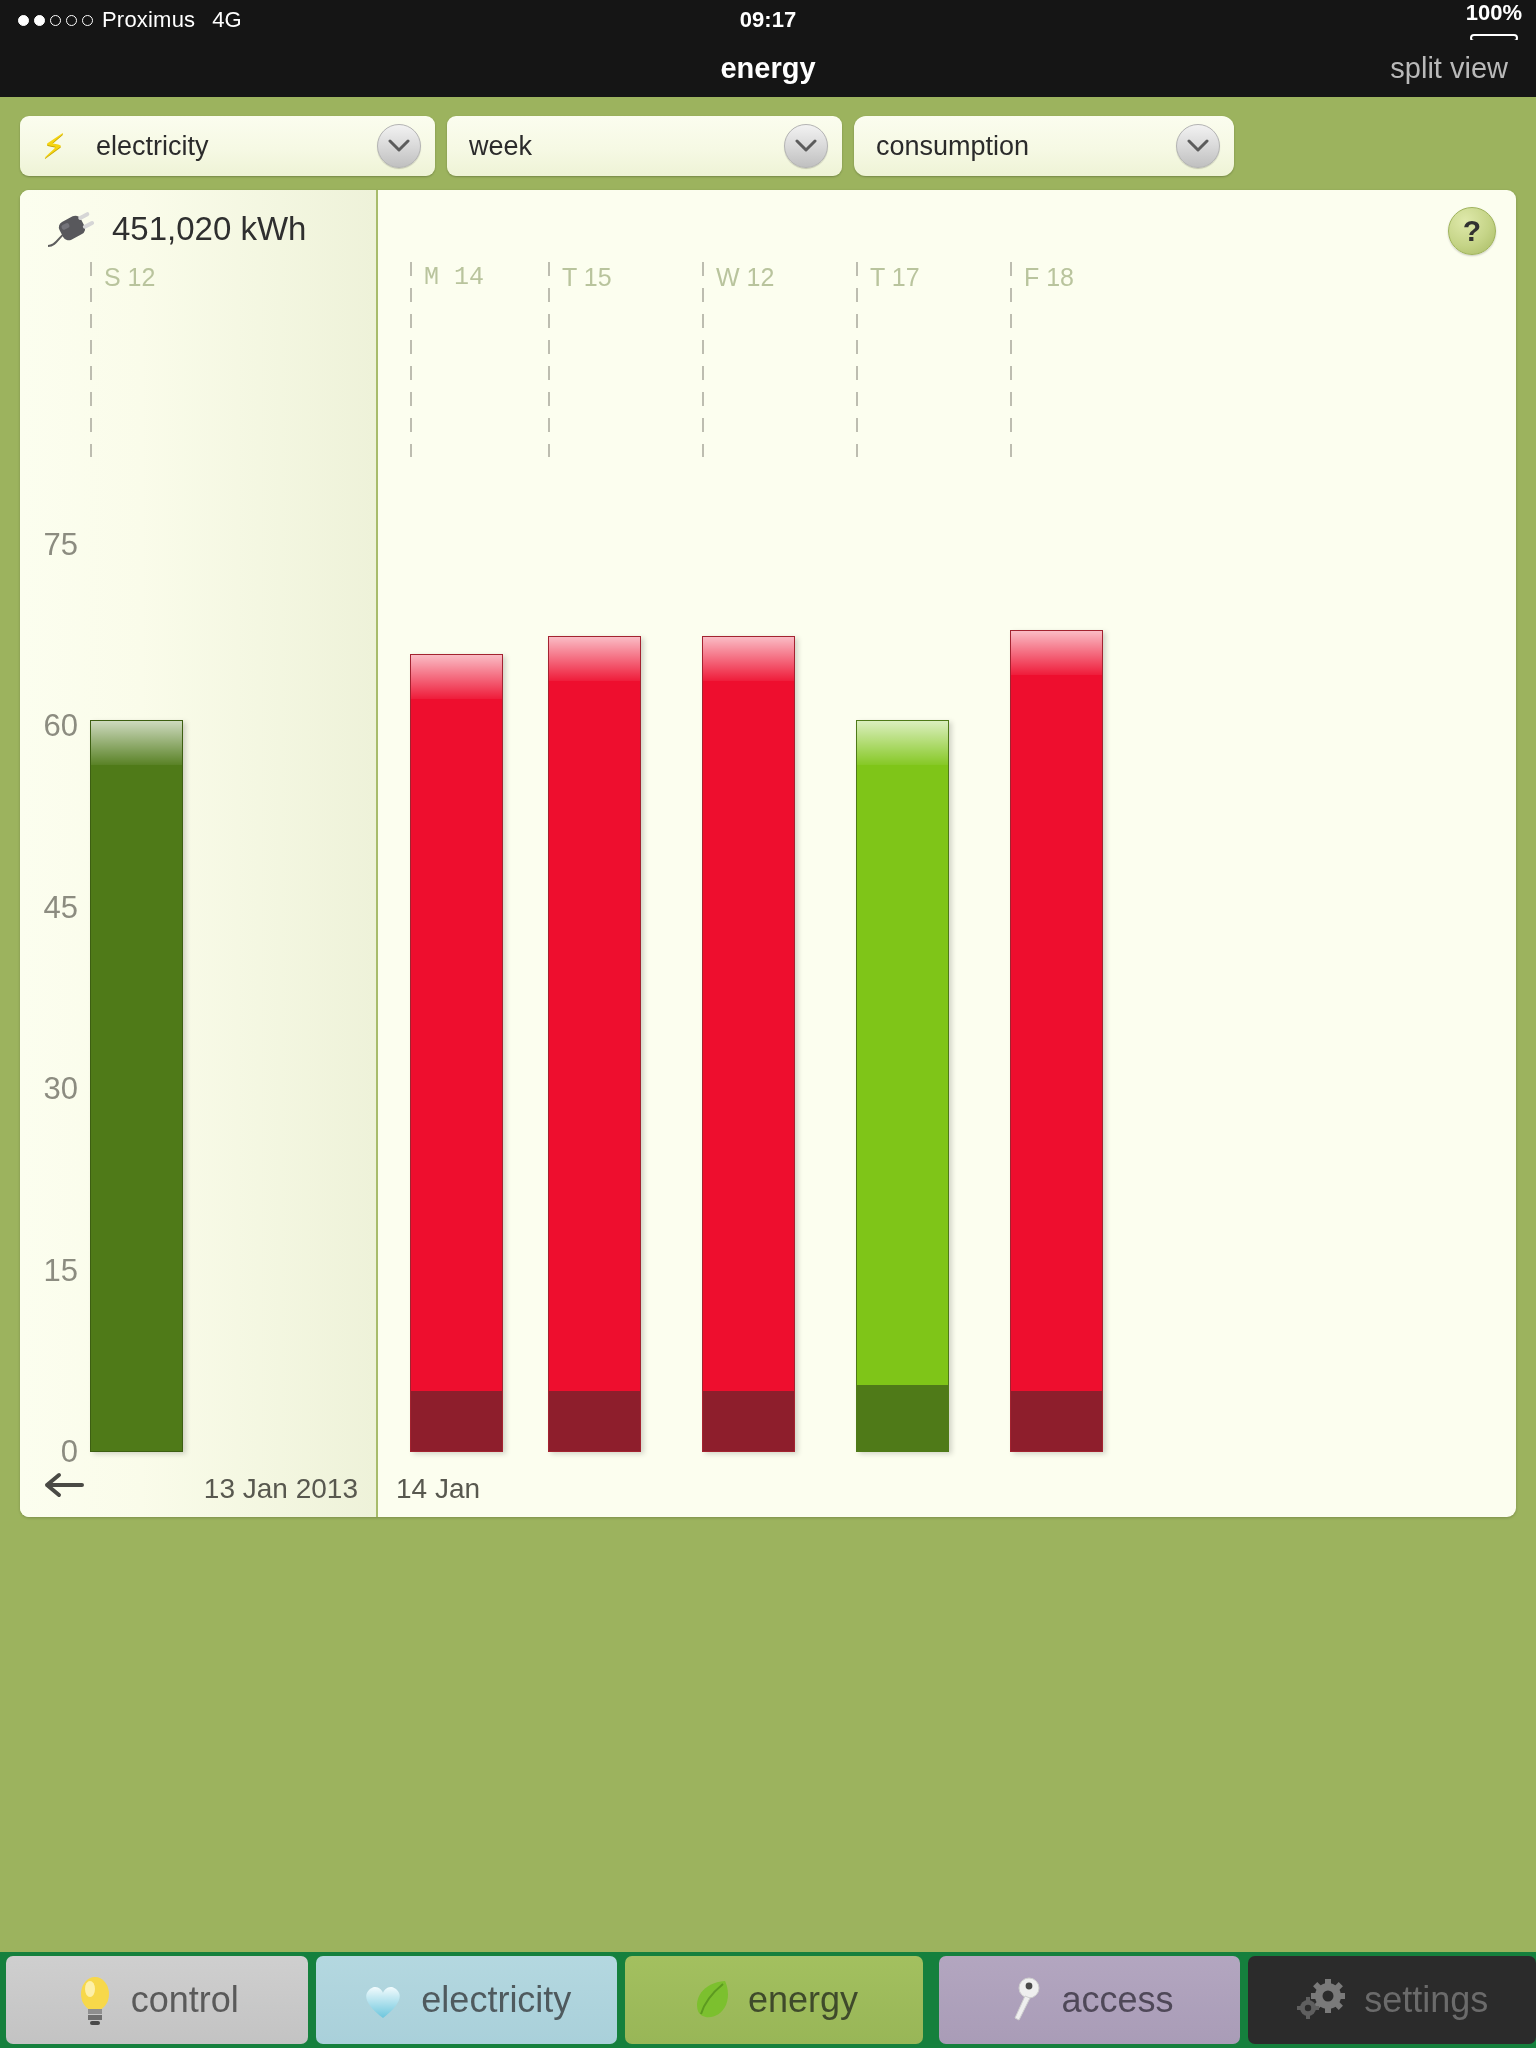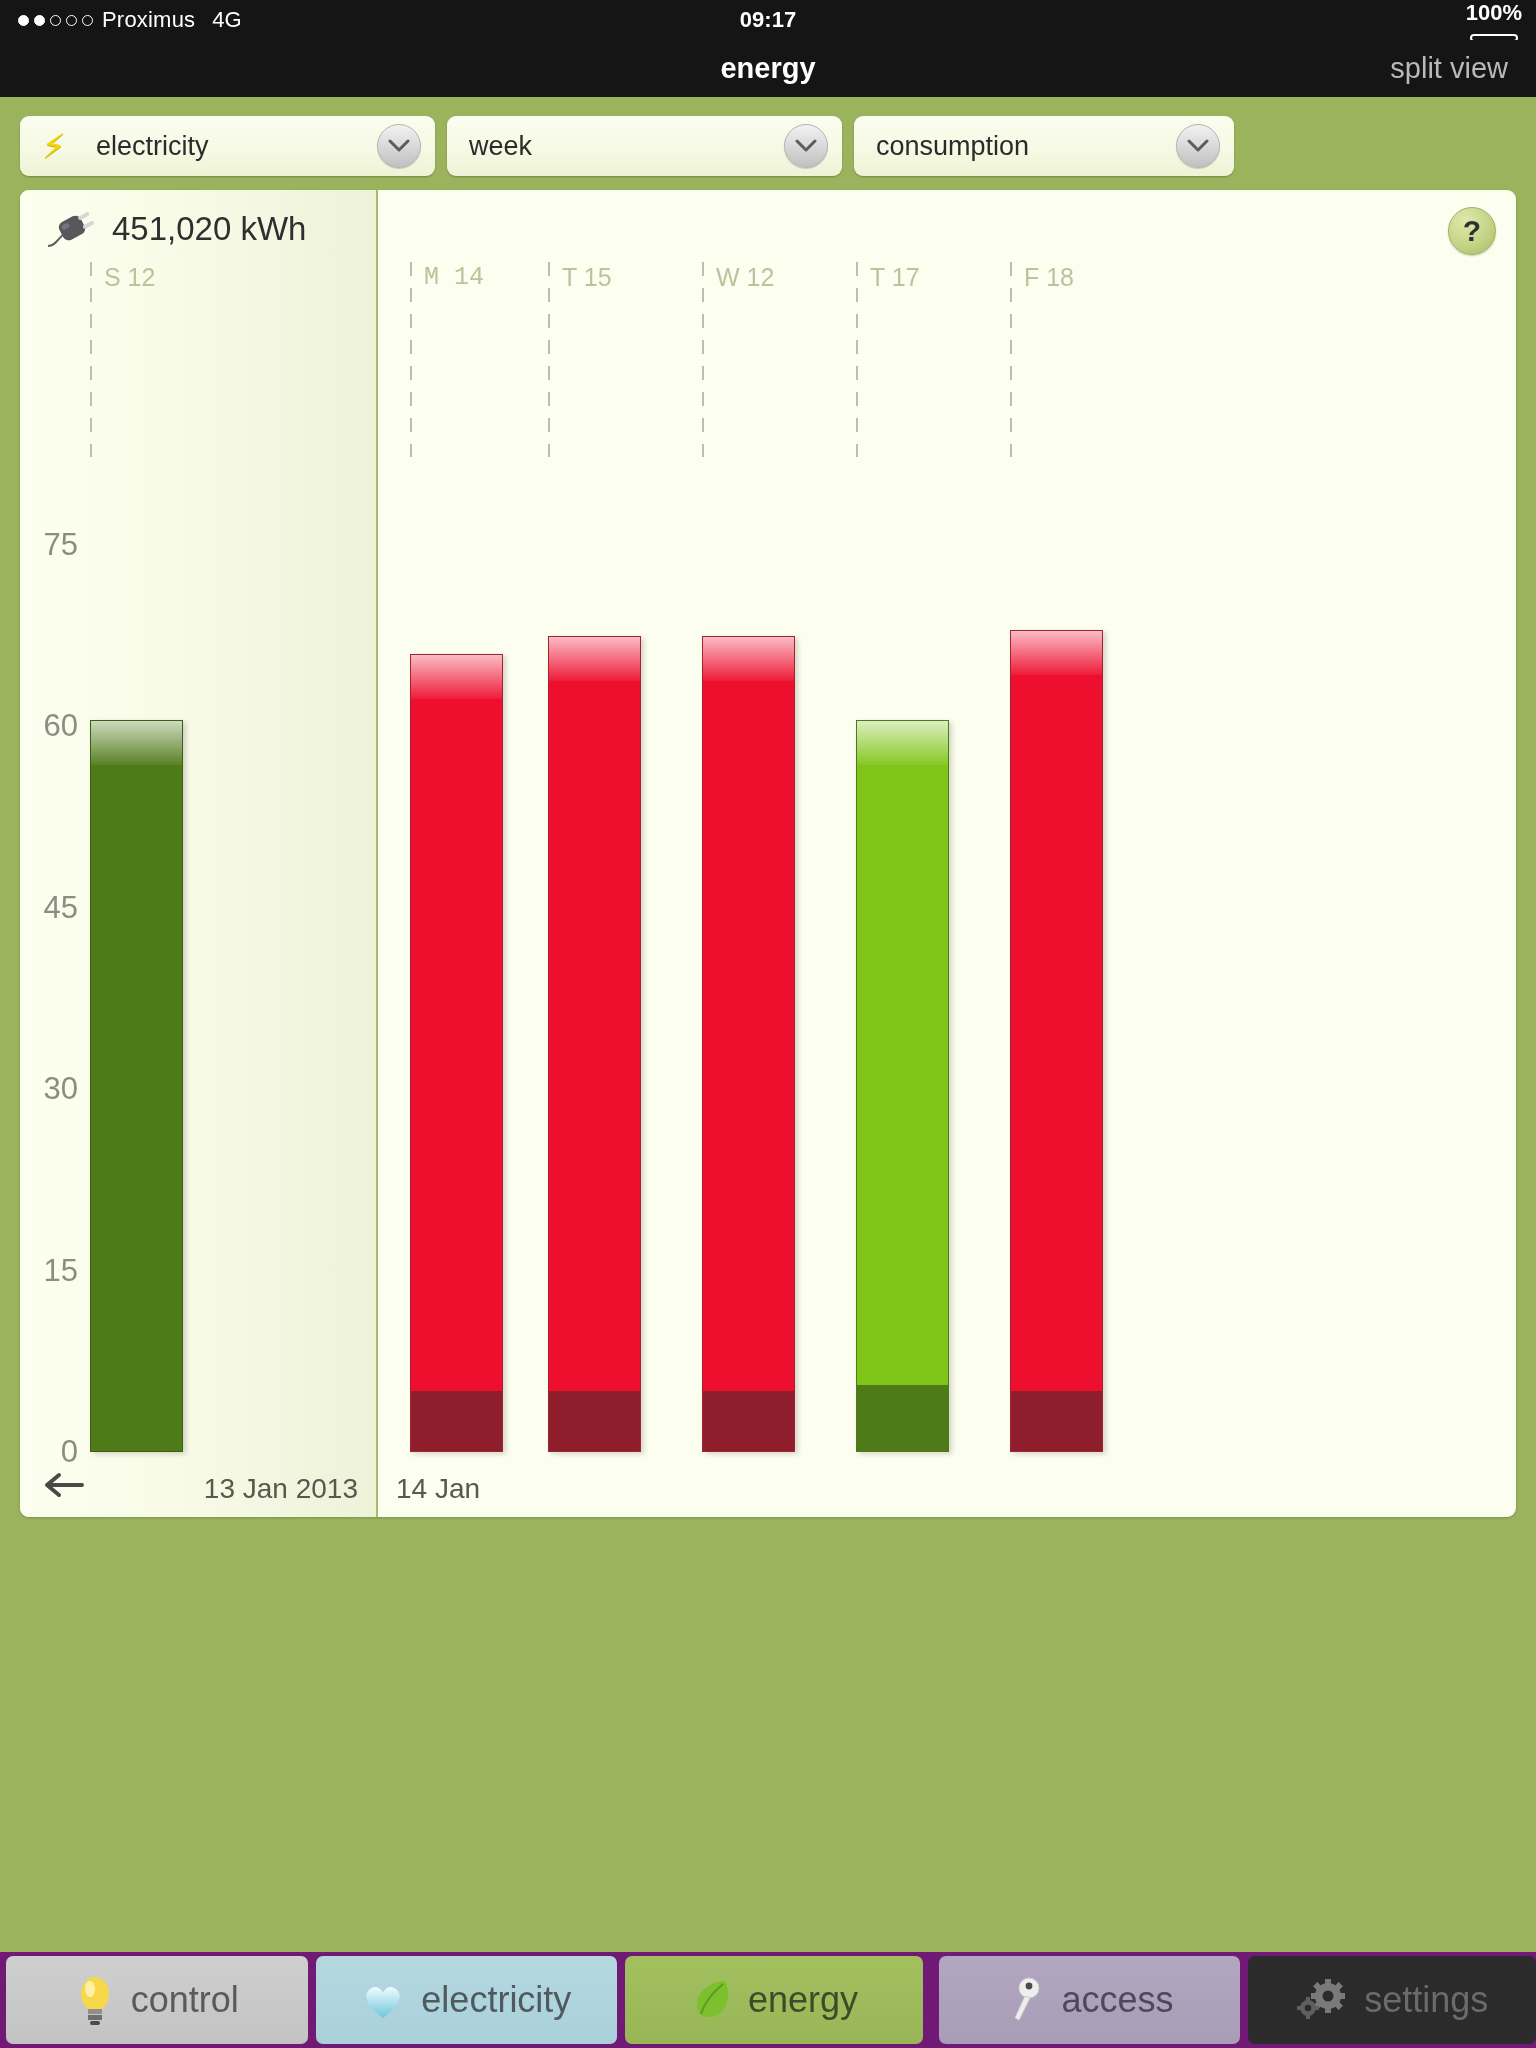--- a/index.html
+++ b/index.html
@@ -35,21 +35,21 @@
   
   .body-green{position:absolute;left:0;top:97px;width:1536px;height:1855px;background:#9cb35e;}
 
   
   .filters{position:absolute;left:20px;top:19px;display:flex;gap:12px;}
   .dd{position:relative;height:60px;border-radius:9px;
       background:linear-gradient(180deg,#fbfdef 0%,#f6f9e4 55%,#eef3d6 100%);
       box-shadow:0 1px 2px rgba(0,0,0,.25);display:flex;align-items:center;box-sizing:border-box;}
   .dd.w1{width:415px;padding-left:22px;}
   .dd.w2{width:395px;padding-left:22px;}
-  .dd.w3{width:380px;padding-left:22px;}
+  .dd.w3{width:380px;padding-left:22px;border-radius:12px;}
   .dd-label{color:#2b2b2b;font-size:27px;}
   .bolt-ico{display:inline-block;width:30px;margin-right:24px;font-size:34px;line-height:1;
             color:#f5d412;text-shadow:0 1px 0 #c8a800;}
   .chev{position:absolute;right:14px;top:50%;transform:translateY(-50%);
         width:42px;height:42px;border-radius:50%;
         background:linear-gradient(180deg,#f2f2f2 0%,#dcdcdc 45%,#c0c0c0 100%);
         border:1px solid #b3b3b3;box-shadow:0 1px 1px rgba(0,0,0,.18);
         display:flex;align-items:center;justify-content:center;}
   .chev svg{display:block;}
 
@@ -91,21 +91,21 @@
   .bar.darkred{background:#94212f;border:1px solid #6e1622;box-shadow:3px 2px 5px rgba(0,0,0,.16);}
   .bar.grey{background:#d3cfc3;border:1px solid #8a8a80;box-shadow:2px 2px 4px rgba(0,0,0,.12);}
   .bar.grey .base{background:#aeaaa0;border-top:1px solid #8a8a80;}
 
   .footer-left{position:absolute;left:0;bottom:0;width:356px;height:64px;}
   .backarrow{position:absolute;left:22px;bottom:14px;}
   .footdate{position:absolute;right:18px;bottom:12px;color:#58584f;font-size:28px;}
   .footdate2{position:absolute;left:376px;bottom:12px;color:#58584f;font-size:28px;}
 
   
-  .tabbar{position:absolute;left:0;bottom:0;width:1536px;height:96px;background:#701a75;
+  .tabbar{position:absolute;left:0;bottom:0;width:1536px;height:96px;background:#15803d;
           display:flex;align-items:flex-start;}
   .tab{height:88px;margin-top:4px;border-radius:7px;display:flex;align-items:center;
        justify-content:center;gap:16px;box-sizing:border-box;}
   .tab .tl{font-size:36px;}
   .tab.control{width:304px;margin-left:6px;background:linear-gradient(180deg,#cfcfcf 0%,#c3c3c3 100%);}
   .tab.control .tl{color:#5a5a5a;}
   .tab.favourites{width:304px;margin-left:8px;background:linear-gradient(180deg,#b4d8e0 0%,#a9d0da 100%);}
   .tab.favourites .tl{color:#4f5a5e;}
   .tab.energy{width:300px;margin-left:8px;background:linear-gradient(180deg,#a3c05f 0%,#98b657 100%);}
   .tab.energy .tl{color:#3f4a2b;}

